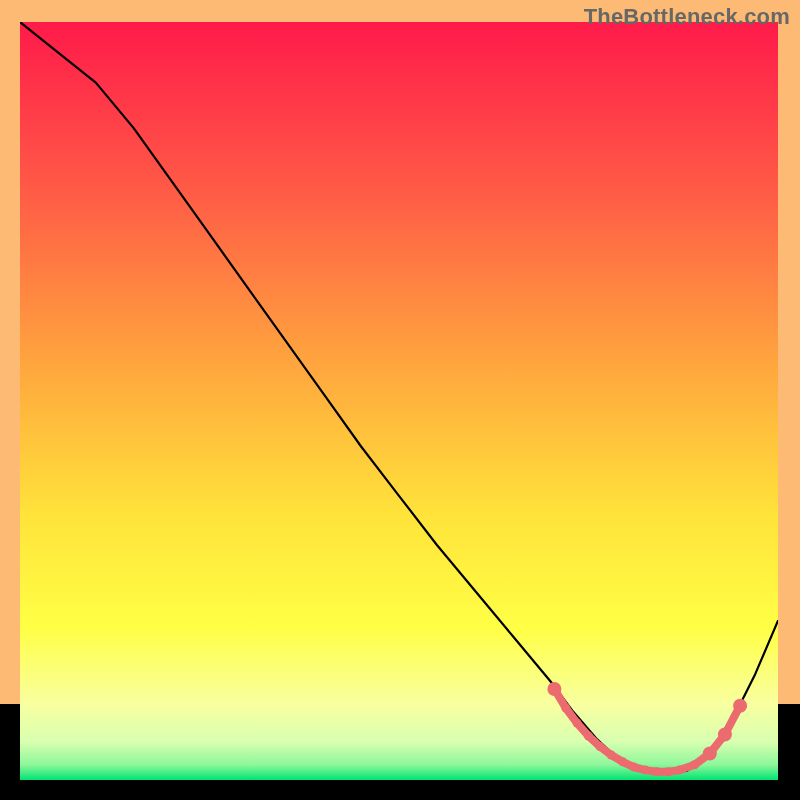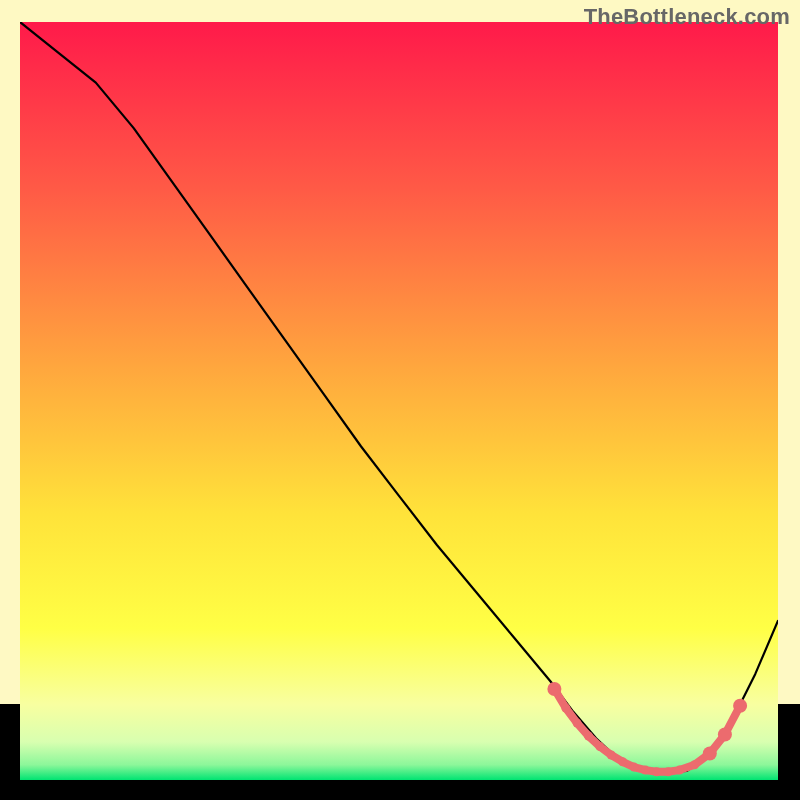--- a/index.html
+++ b/index.html
@@ -6,21 +6,21 @@
     margin: 0;
     padding: 0;
     width: 800px;
     height: 800px;
     background: #000;
   }
   .outer {
     position: relative;
     width: 800px;
     height: 704px;
-    background: #fef9c3;
+    background: #fdba74;
   }
   .watermark {
     position: absolute;
     top: 4px;
     right: 10px;
     color: #676767;
     font-family: Arial, Helvetica, sans-serif;
     font-size: 22px;
     font-weight: bold;
     letter-spacing: 0.2px;

